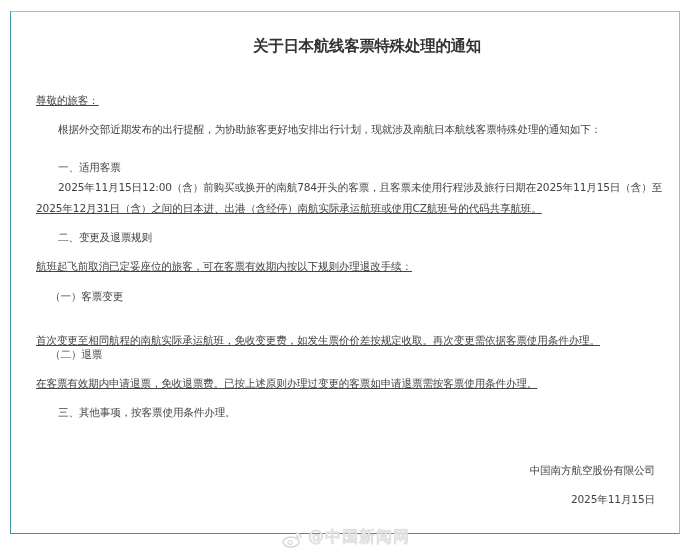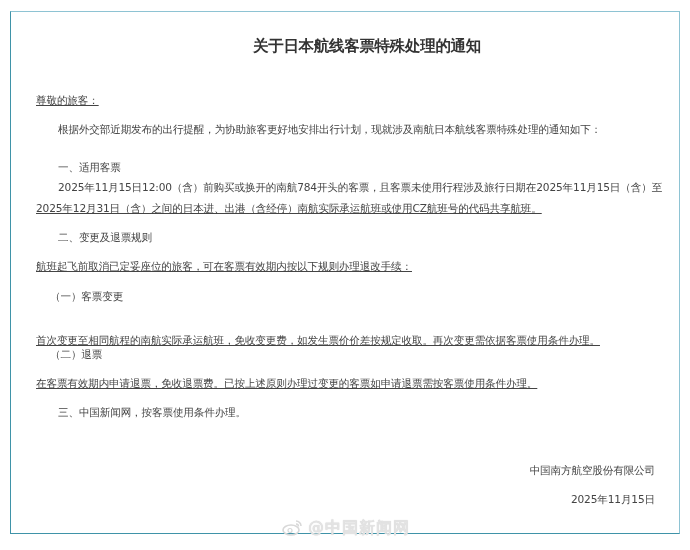--- a/index.html
+++ b/index.html
@@ -20,21 +20,21 @@
     position: absolute; left: 0; right: 0; top: 36px; text-align: center;
     font-size: 15.5px; font-weight: bold; color: #333; letter-spacing: -0.3px; padding-left: 44px;
   }
   .line {
     position: absolute; font-size: 10.6px; color: #444; white-space: nowrap; letter-spacing: -0.15px;
   }
   .ind { left: 58px; }
   .noind { left: 36px; text-decoration: underline; }
   .right { right: 35px; text-align: center; }
   .watermark {
-    position: absolute; left: 282px; top: 518px; height: 30px; display: flex; align-items: flex-start;
+    position: absolute; left: 282px; top: 518px; height: 30px; display: flex; align-items: flex-end;
     color: #e3e3e3; font-size: 16px; font-weight: bold; letter-spacing: 1px;
     text-shadow: 0 0 1px #cfcfcf;
   }
   .weibo-icon { width: 22px; height: 18px; margin-right: 4px; }
 </style>
 </head>
 <body>
 
 <div class="frame"></div>
 
@@ -49,21 +49,21 @@
 
 <div class="line ind" style="top:231px">二、变更及退票规则</div>
 <div class="line noind" style="top:260px">航班起飞前取消已定妥座位的旅客，可在客票有效期内按以下规则办理退改手续：</div>
 
 <div class="line" style="top:290px; left:50px">（一）客票变更</div>
 <div class="line noind" style="top:334px">首次变更至相同航程的南航实际承运航班，免收变更费，如发生票价价差按规定收取。再次变更需依据客票使用条件办理。</div>
 
 <div class="line" style="top:348px; left:50px">（二）退票</div>
 <div class="line noind" style="top:377px">在客票有效期内申请退票，免收退票费。已按上述原则办理过变更的客票如申请退票需按客票使用条件办理。</div>
 
-<div class="line ind" style="top:406px">三、中国新闻网，按客票使用条件办理。</div>
+<div class="line ind" style="top:406px">三、其他事项，按客票使用条件办理。</div>
 
 <div class="line right" style="top:464px">中国南方航空股份有限公司</div>
 <div class="line right" style="top:493px">2025年11月15日</div>
 
 <div class="watermark">
   <svg class="weibo-icon" viewBox="0 0 22 18">
     <ellipse cx="9" cy="12" rx="8" ry="5" fill="none" stroke="#d8d8d8" stroke-width="1.6"></ellipse>
     <circle cx="8" cy="12.5" r="2" fill="none" stroke="#d8d8d8" stroke-width="1.2"></circle>
     <path d="M14 3 a5 5 0 0 1 5 5" fill="none" stroke="#d8d8d8" stroke-width="1.6"></path>
     <path d="M14 6 a2.5 2.5 0 0 1 2.5 2.5" fill="none" stroke="#d8d8d8" stroke-width="1.4"></path>

